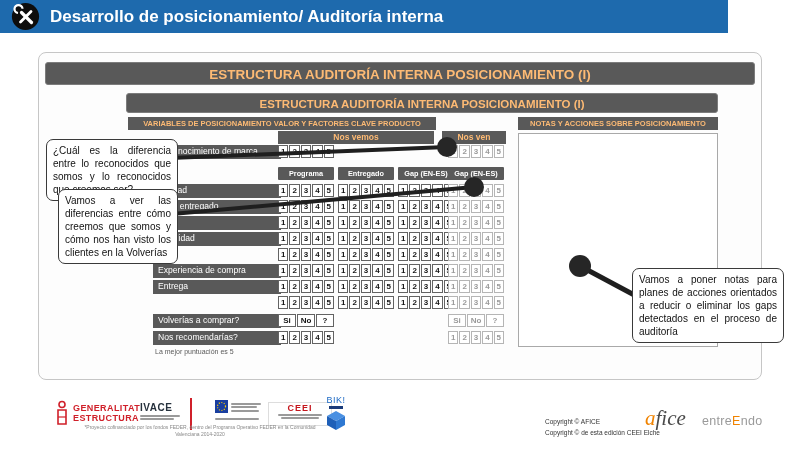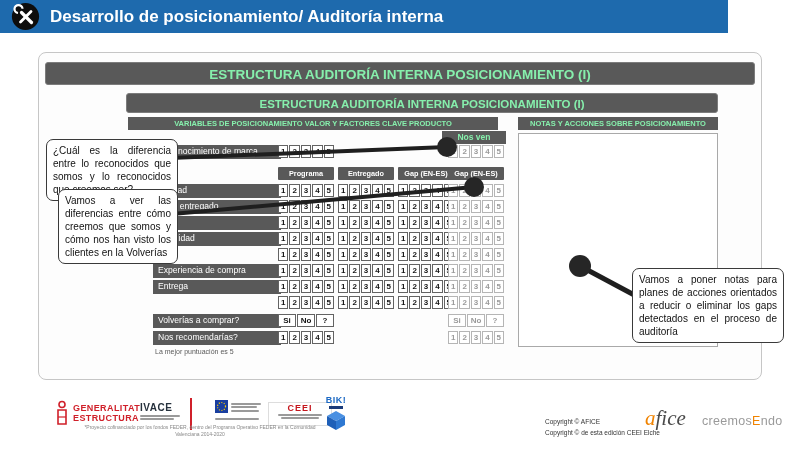--- a/index.html
+++ b/index.html
@@ -9,26 +9,26 @@
   
   .topbar{position:absolute;left:0;top:0;width:728px;height:33px;background:#1E6AAD;}
   .topbar-icon{position:absolute;left:11px;top:2px;width:29px;height:29px;}
   .topbar-title{position:absolute;left:50px;top:0;height:33px;line-height:33px;
                 color:#fff;font-size:17px;font-weight:bold;white-space:nowrap;}
 
   
   .panel{position:absolute;left:38px;top:52px;width:724px;height:328px;background:#FDFDFD;
          border:1.5px solid #C6C6C6;border-radius:8px;box-sizing:border-box;}
 
-  .gbar{background:#595959;color:#86efac;box-sizing:border-box;}
+  .gbar{background:#595959;color:#fdba74;box-sizing:border-box;}
   .title-outer{position:absolute;left:45px;top:62px;width:710px;height:23px;border-radius:3px;
                font-size:13.5px;font-weight:bold;text-align:center;line-height:23px;border:1px solid #7c7c7c;}
   .title-inner{position:absolute;left:126px;top:93px;width:592px;height:20px;border-radius:3px;
                font-size:11.5px;font-weight:bold;text-align:center;line-height:20px;border:1px solid #7c7c7c;}
-  .variables-header{position:absolute;left:128px;top:117px;width:370px;height:13px;
+  .variables-header{position:absolute;left:128px;top:117px;width:308px;height:13px;
                font-size:7.5px;font-weight:bold;text-align:center;line-height:13px;}
   .notes-header{position:absolute;left:518px;top:117px;width:200px;height:13px;
                font-size:7.5px;font-weight:bold;text-align:center;line-height:13px;}
   .notes-box{position:absolute;left:518px;top:133px;width:200px;height:214px;background:#fff;
              border:1px solid #A9A9A9;box-sizing:border-box;}
 
   
   .grp-head{position:absolute;top:131px;height:13px;font-size:8.5px;font-weight:bold;
             text-align:center;line-height:13px;}
   .grp-we{left:278px;width:156px;}
@@ -65,21 +65,21 @@
   .micro{height:2px;background:#9a9a9a;margin-top:1.5px;border-radius:1px;}
   .red-divider{position:absolute;left:190px;top:10px;width:1.5px;height:32px;background:#D0202A;}
   .eu{position:absolute;left:215px;top:12px;display:flex;gap:3px;}
   .eu-flag{width:13px;height:13px;background:#1a3fa0;}
   .eu-lines{width:32px;padding-top:1px;}
   .eu-sub{position:absolute;left:215px;top:28px;width:46px;}
   .ceei{position:absolute;left:268px;top:14px;width:64px;height:24px;border:1px solid #ddd;
         background:#fff;text-align:center;box-sizing:border-box;}
   .ceei-word{color:#C5161D;font-weight:bold;font-size:9px;letter-spacing:1px;line-height:10px;}
   .bik{position:absolute;left:322px;top:8px;width:28px;text-align:center;}
-  .bik-word{color:#1c69c4;font-weight:bold;font-size:9px;letter-spacing:.5px;line-height:9px;}
+  .bik-word{color:#1c69c4;font-weight:normal;font-size:9px;letter-spacing:.5px;line-height:9px;}
   .feder{position:absolute;left:80px;top:36px;width:240px;font-size:5px;color:#888;text-align:center;
          line-height:1.4;}
   .copyright{position:absolute;left:545px;top:28px;font-size:6.5px;color:#333;line-height:1.7;}
   .afice{position:absolute;left:645px;top:18px;font-family:"Liberation Serif", serif;
          font-style:italic;font-size:21px;color:#4a4a4a;}
   .afice .a{color:#F08300;}
   .yoe{position:absolute;left:702px;top:26px;font-size:12.5px;color:#9a9a9a;letter-spacing:.3px;}
   .yoe .e{color:#F08300;}
 </style>
 </head>
@@ -101,20 +101,21 @@
 
   <div class="panel"></div>
 
   <div class="gbar title-outer">ESTRUCTURA AUDITORÍA INTERNA POSICIONAMIENTO (I)</div>
   <div class="gbar title-inner">ESTRUCTURA AUDITORÍA INTERNA POSICIONAMIENTO (I)</div>
 
   <div class="gbar variables-header">VARIABLES DE POSICIONAMIENTO VALOR Y FACTORES CLAVE PRODUCTO</div>
   <div class="gbar notes-header">NOTAS Y ACCIONES SOBRE POSICIONAMIENTO</div>
   <div class="notes-box"></div>
 
+  <div class="gbar grp-head grp-we">Nos vemos</div>
   <div class="gbar grp-head grp-they">Nos ven</div>
 
   <div class="colhead" style="left:278px">Programa</div>
   <div class="colhead" style="left:338px">Entregado</div>
   <div class="colhead" style="left:398px">Gap (EN-ES)</div>
   <div class="colhead" style="left:448px">Gap (EN-ES)</div>
 
   <div id="rating-grid">
       <div class="grid-row" style="top: 145px;">
         <div class="row-label-bar">Reconocimiento de marca</div>
@@ -480,16 +481,16 @@
 
     <div class="feder">*Proyecto cofinanciado por los fondos FEDER, dentro del Programa Operativo FEDER en la Comunidad Valenciana 2014-2020</div>
 
     <div class="copyright">
       <div>Copyright © AFICE</div>
       <div>Copyright © de esta edición CEEI Elche</div>
     </div>
 
     <div class="afice"><span class="a">a</span><span>fice</span></div>
 
-    <div class="yoe"><span>creemos</span><span class="e">E</span><span>ndo</span></div>
+    <div class="yoe"><span>entre</span><span class="e">E</span><span>ndo</span></div>
   </div>
 
 </div>
 
 </body></html>

